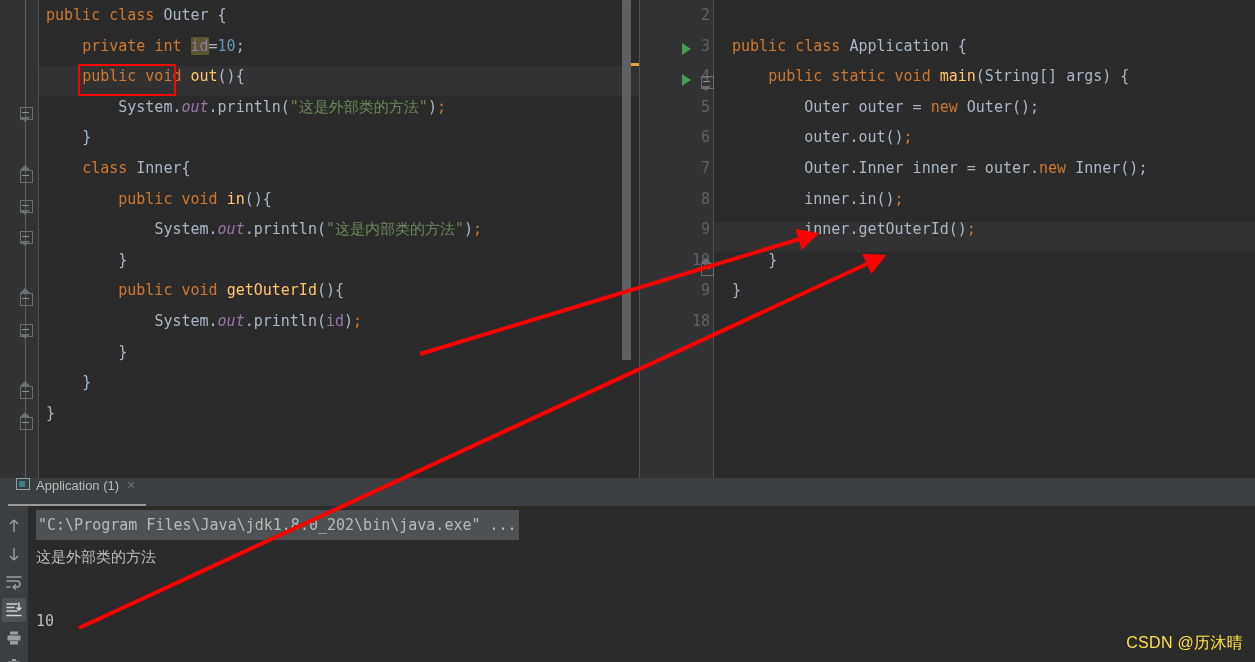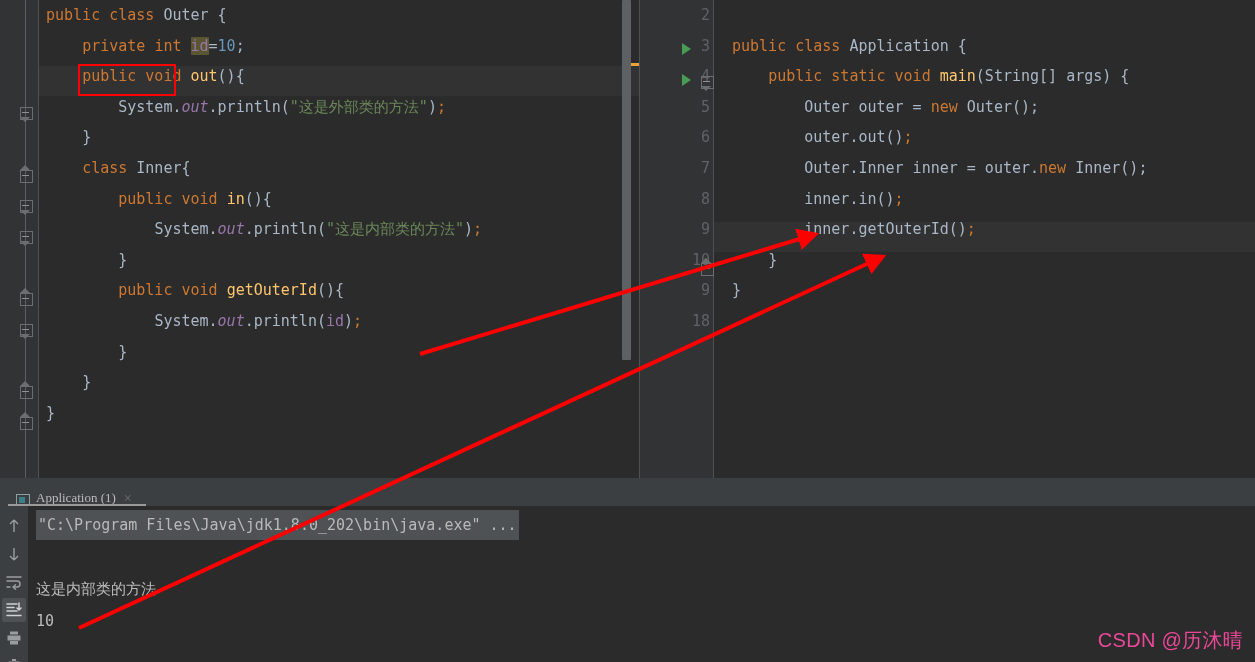--- a/index.html
+++ b/index.html
@@ -68,39 +68,39 @@
   
   .vscroll{position:absolute;top:0;width:9px;}
   .vthumb{position:absolute;width:9px;background:#5e6163;border-radius:1px;}
   .mark{position:absolute;width:9px;height:3px;}
 
   .pane-divider{position:absolute;top:0;left:639px;width:1px;height:478px;background:#4f5254;}
 
   
   .runpanel{position:absolute;left:0;top:478px;width:1255px;height:184px;background:#3c3f41;}
   .tabbar{position:absolute;left:0;top:0;width:1255px;height:28px;background:#3c3f41;}
-  .tab{position:absolute;left:8px;top:0;height:28px;display:flex;align-items:flex-end;gap:6px;padding:0 8px;
-       box-sizing:border-box;color:#bbbbbb;font-family:Liberation Serif, serif;font-size:13px;}
+  .tab{position:absolute;left:8px;top:0;height:28px;display:flex;align-items:flex-start;gap:6px;padding:0 8px;
+       box-sizing:border-box;color:#bbbbbb;font-family:Liberation Sans, sans-serif;font-size:13px;}
   .tab-underline{position:absolute;left:8px;top:26px;width:138px;height:2px;background:#9a9a9a;}
   .tabicon{width:14px;height:12px;border:1.5px solid #8c9fa3;box-sizing:border-box;position:relative;background:#3c3f41;}
   .tabicon:after{content:"";position:absolute;left:2px;top:2px;right:4px;bottom:2px;background:#3d7f87;}
   .tabclose{color:#6f7376;font-size:14px;margin-left:2px;line-height:1;}
 
   .consolebar{position:absolute;left:0;top:28px;width:28px;height:156px;background:#3c3f41;}
   .cbtn{position:absolute;left:2px;width:24px;height:24px;}
   .cbtn.sel{background:#4e5254;border-radius:2px;}
   .cbtn svg{position:absolute;left:4px;top:4px;}
 
   .console{position:absolute;left:28px;top:28px;width:1227px;height:156px;background:#2b2b2b;
            font-size:15px;line-height:30px;color:#bbbbbb;white-space:pre;}
   .cmdline{position:absolute;left:8px;top:4px;background:#4e5254;color:#b9b9b9;padding:0 2px;}
   .outline{position:absolute;left:8px;color:#bbbbbb;font-family:"DejaVu Sans Mono","Liberation Mono",monospace;}
 
   
-  .watermark{position:absolute;right:12px;bottom:8px;color:#ec4899;font-size:20px;
+  .watermark{position:absolute;right:12px;bottom:8px;color:#fde047;font-size:16px;
              font-family:"Liberation Sans",sans-serif;letter-spacing:.3px;}
 
   
   .anno{position:absolute;left:0;top:0;width:1255px;height:662px;pointer-events:none;}
   .redbox{position:absolute;border:2px solid #ff0000;box-sizing:border-box;}
 </style>
 </head>
 <body>
 
 <div class="ide">
@@ -252,21 +252,21 @@
 
       <div class="cbtn" style="top:148px;">
         <svg width="16" height="16" viewBox="0 0 16 16">
           <rect x="6" y="1" width="4" height="2" fill="#9a9d9f"></rect>
           <rect x="2.5" y="3.5" width="11" height="2" fill="#9a9d9f"></rect>
           <path d="M4 6 H12 L11 15 H5 Z" fill="#9a9d9f"></path>
         </svg>
       </div>
     </div>
 
-    <div class="console"><div class="cmdline" style="top: 4px;">"C:\Program Files\Java\jdk1.8.0_202\bin\java.exe" ...</div><div class="outline" style="top: 68px;">这是内部类的方法</div><div class="outline" style="top: 100px;">10</div></div>
+    <div class="console"><div class="cmdline" style="top: 4px;">"C:\Program Files\Java\jdk1.8.0_202\bin\java.exe" ...</div><div class="outline" style="top: 36px;">这是外部类的方法</div><div class="outline" style="top: 100px;">10</div></div>
   </div>
 
   <div class="anno">
     <div class="redbox" style="left:78px;top:64px;width:98px;height:32px;"></div>
     <svg width="1255" height="662" style="position:absolute;left:0;top:0;">
       <defs>
         <marker id="ah" markerWidth="6" markerHeight="6" refX="1.2" refY="3" orient="auto" markerUnits="strokeWidth">
           <path d="M0,0.2 L0,5.8 L5.4,3 z" fill="#ff0000"></path>
         </marker>
       </defs>

